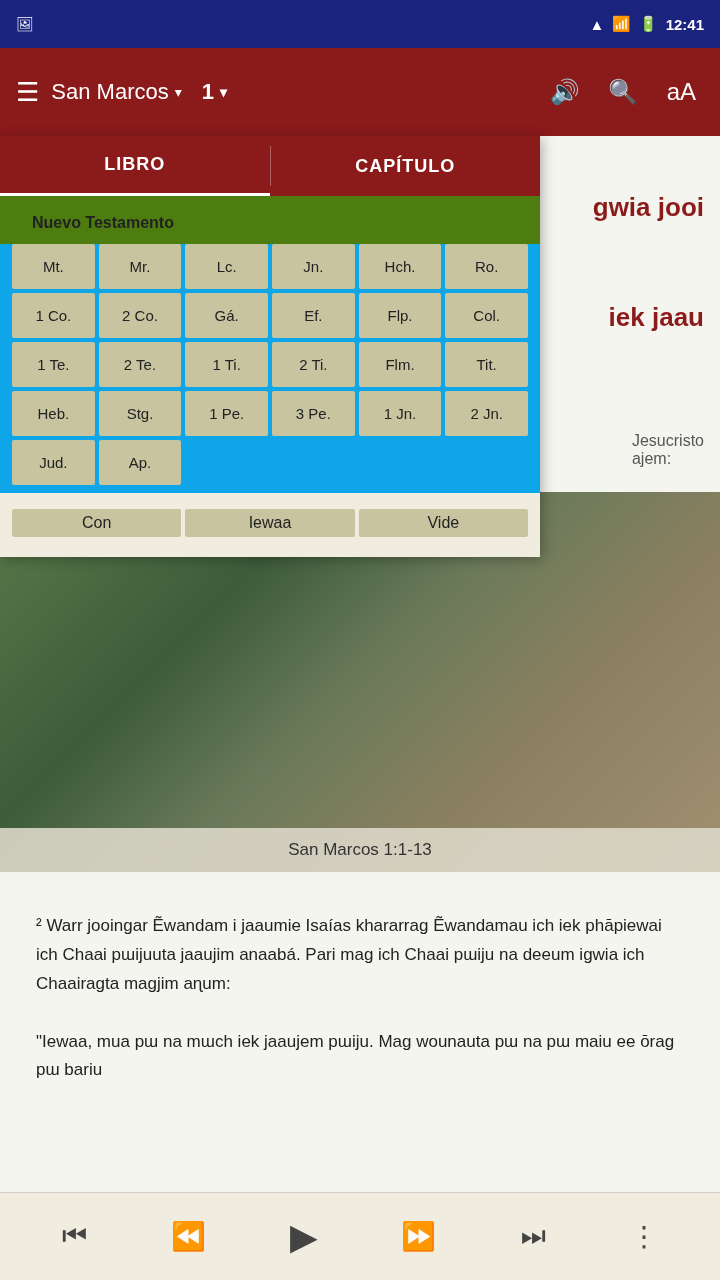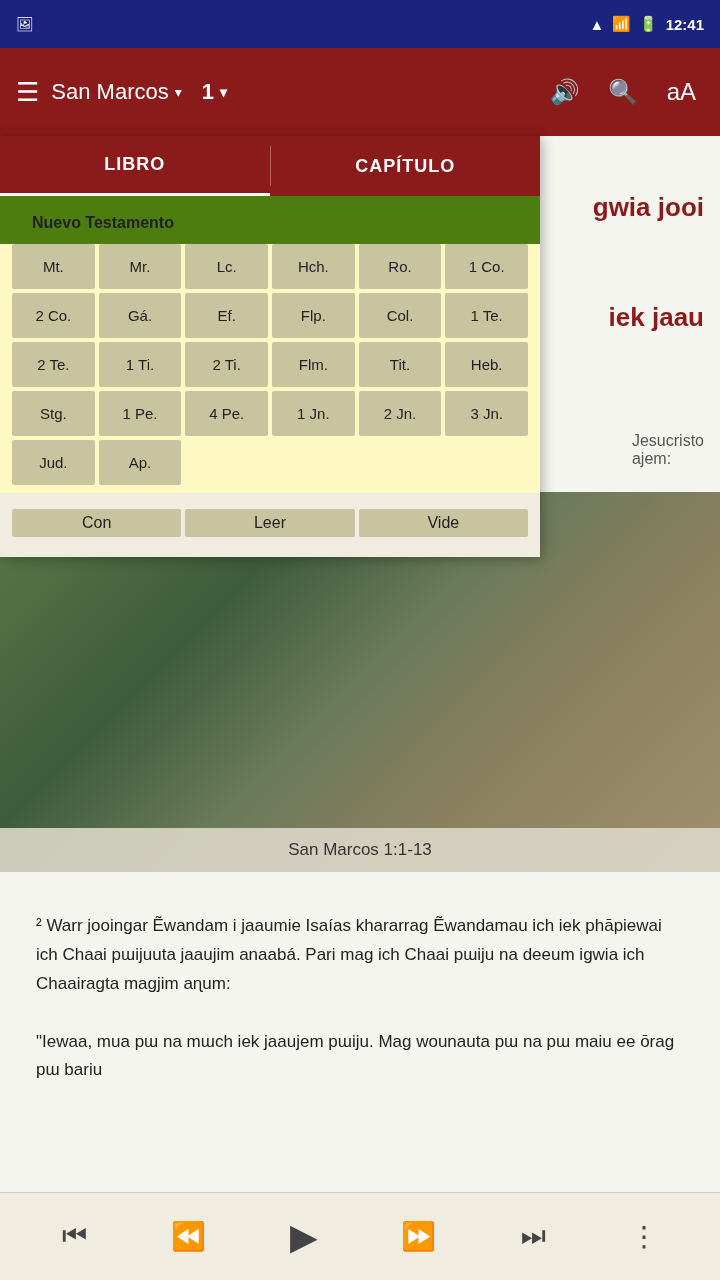--- a/index.html
+++ b/index.html
@@ -115,21 +115,21 @@
       color: #222;
       background: #4d7c0f;
     }
 
     
     .book-grid {
       display: grid;
       grid-template-columns: repeat(6, 1fr);
       gap: 4px;
       padding: 0 12px 8px;
-      background: #fef9c3;
+      background: #0ea5e9;
     }
     .book-btn {
       background: #c8c4a0;
       border: none;
       padding: 14px 4px;
       font-size: 15px;
       color: #222;
       cursor: pointer;
       text-align: center;
       border-radius: 2px;
@@ -322,48 +322,48 @@
       <span>CAPÍTULO</span>
     </div>
   </div>
 
   <div class="section-title">Nuevo Testamento</div>
 
   <div class="book-grid" id="book-grid">
       <button class="book-btn">Mt.</button>
       <button class="book-btn">Mr.</button>
       <button class="book-btn">Lc.</button>
+      <button class="book-btn">Jn.</button>
       <button class="book-btn">Hch.</button>
       <button class="book-btn">Ro.</button>
       <button class="book-btn">1 Co.</button>
       <button class="book-btn">2 Co.</button>
       <button class="book-btn">Gá.</button>
       <button class="book-btn">Ef.</button>
       <button class="book-btn">Flp.</button>
       <button class="book-btn">Col.</button>
       <button class="book-btn">1 Te.</button>
       <button class="book-btn">2 Te.</button>
       <button class="book-btn">1 Ti.</button>
       <button class="book-btn">2 Ti.</button>
       <button class="book-btn">Flm.</button>
       <button class="book-btn">Tit.</button>
       <button class="book-btn">Heb.</button>
       <button class="book-btn">Stg.</button>
       <button class="book-btn">1 Pe.</button>
-      <button class="book-btn">4 Pe.</button>
+      <button class="book-btn">3 Pe.</button>
       <button class="book-btn">1 Jn.</button>
       <button class="book-btn">2 Jn.</button>
-      <button class="book-btn">3 Jn.</button>
       <button class="book-btn">Jud.</button>
       <button class="book-btn">Ap.</button>
     </div>
 
   <div class="action-row" id="action-row">
       <button class="action-btn">Con</button>
-      <button class="action-btn">Leer</button>
+      <button class="action-btn">Iewaa</button>
       <button class="action-btn">Vide</button>
     </div>
 </div>
 
 <div class="media-bar">
   <span class="media-icon">⏮</span>
   <span class="media-icon">⏪</span>
   <span class="media-play">▶</span>
   <span class="media-icon">⏩</span>
   <span class="media-icon">⏭</span>

